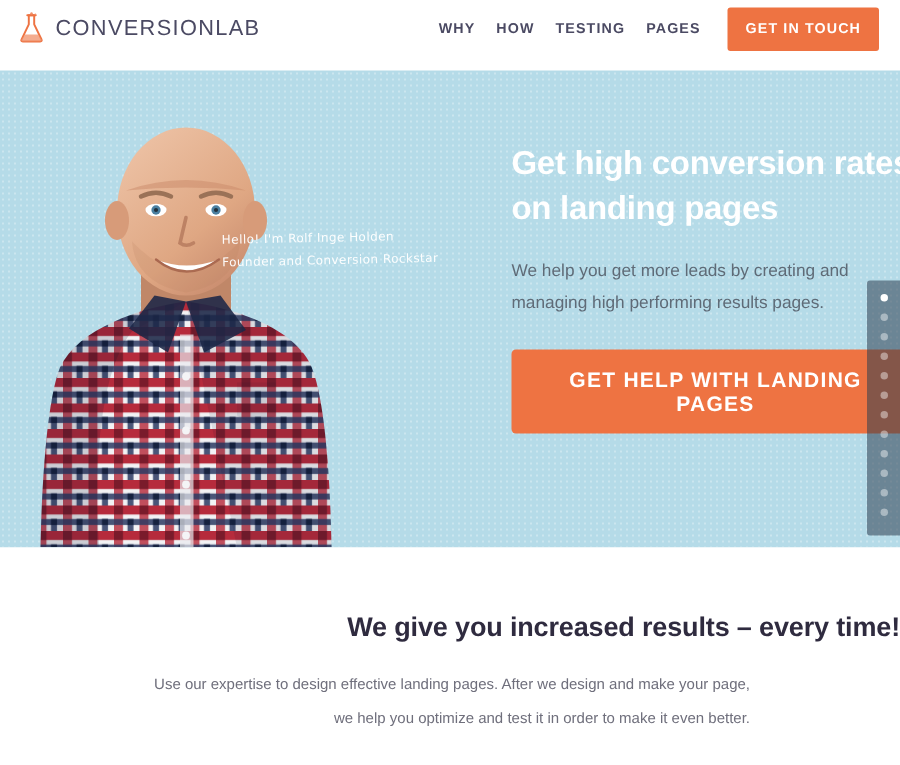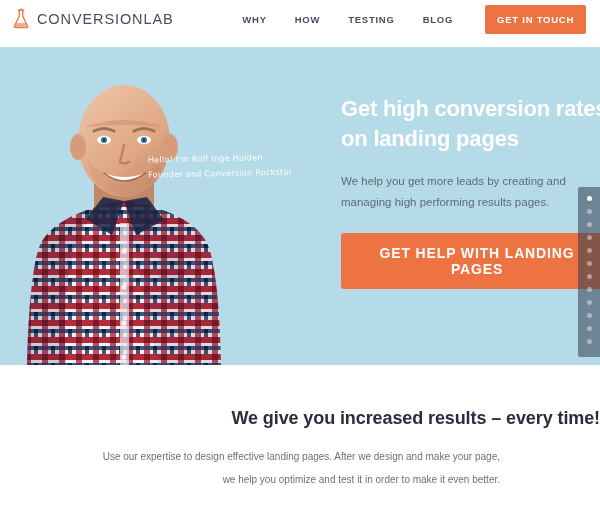--- a/index.html
+++ b/index.html
@@ -49,21 +49,21 @@
   .brand-text {
     font-size: 14.5px;
     letter-spacing: 0.9px;
     color: #4b4a63;
     font-weight: 400;
   }
   .nav {
     margin-left: auto;
     display: flex;
     align-items: center;
-    gap: 28px;
+    gap: 14px;
   }
   .nav-link {
     font-size: 9.5px;
     font-weight: bold;
     letter-spacing: 0.75px;
     color: #4b4a63;
     text-decoration: none;
     cursor: pointer;
     white-space: nowrap;
   }
@@ -233,21 +233,21 @@
           <circle cx="11.6" cy="1.6" r="0.55" fill="#f0906a"></circle>
         </svg>
       </span>
       <span class="brand-text">CONVERSIONLAB</span>
     </div>
 
     <nav class="nav">
       <a class="nav-link" href="#">WHY</a>
       <a class="nav-link" href="#">HOW</a>
       <a class="nav-link" href="#">TESTING</a>
-      <a class="nav-link" href="#">BLOG</a>
+      <a class="nav-link" href="#">PAGES</a>
       <button class="nav-cta">GET IN TOUCH</button>
     </nav>
   </div>
 
   <div class="hero">
     <div class="hero-texture"></div>
 
     <div class="photo">
       <svg viewBox="0 0 232 300" xmlns="http://www.w3.org/2000/svg">
         <defs>

